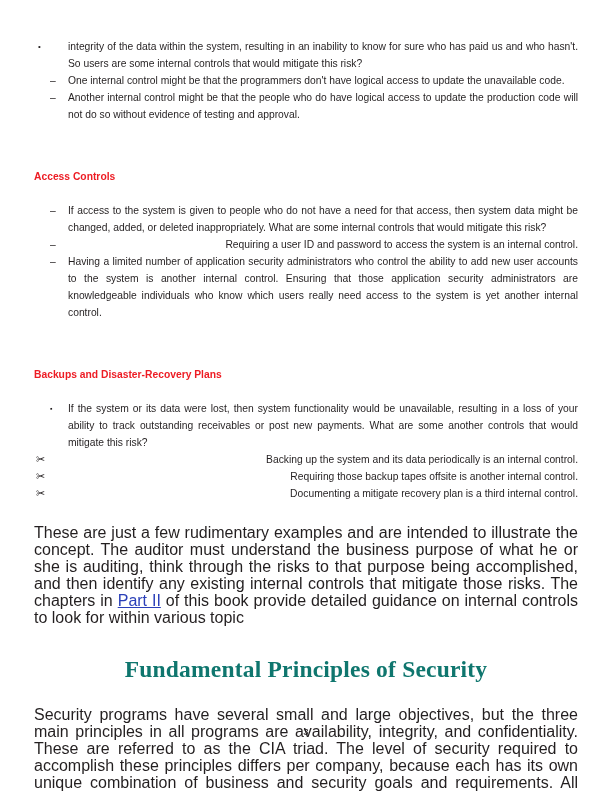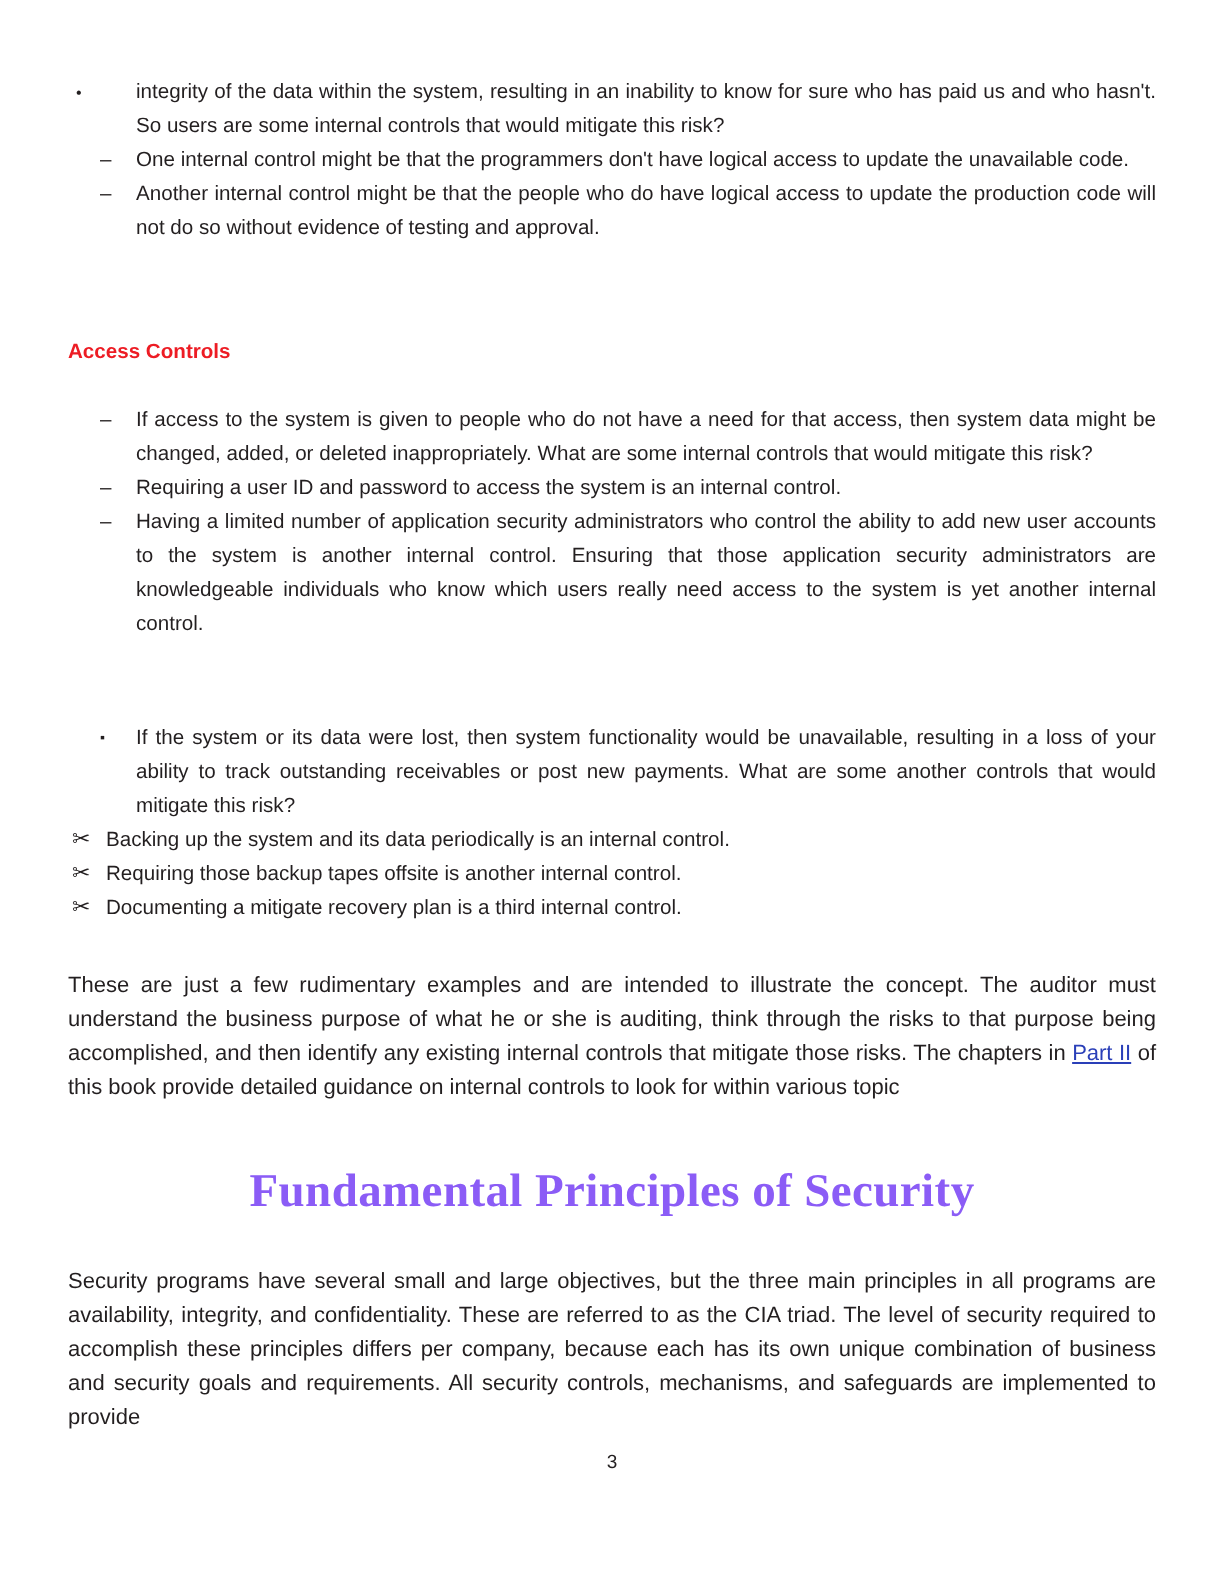--- a/index.html
+++ b/index.html
@@ -39,21 +39,21 @@
     line-height: 17px;
     user-select: none;
   }
   .row .txt {
     flex: 1 1 auto;
     text-align: justify;
     text-justify: inter-word;
     hyphens: none;
   }
   .row .txt.left {
-    text-align: left;
+    text-align: right;
   }
 
   
   .row.lvl-dot .marker {
     width: 30px;
     margin-left: 4px;
     font-size: 8px;
     line-height: 17px;
   }
   .row.lvl-dot .txt { margin-left: 0; }
@@ -85,37 +85,37 @@
   .sec-head {
     font-size: 10.3px;
     font-weight: bold;
     color: #ED1C24;
     line-height: 14px;
     margin-top: 25px;
   }
 
   
   .para {
-    font-size: 11px;
+    font-size: 16px;
     line-height: 17px;
     text-align: justify;
     text-justify: inter-word;
     color: #231f20;
   }
   .para .link {
     color: #2a3fb8;
     text-decoration: underline;
   }
 
   
   .doc-title {
     font-family: "Liberation Serif", serif;
     font-size: 23.5px;
     font-weight: bold;
-    color: #8b5cf6;
+    color: #0f766e;
     text-align: center;
     letter-spacing: 0.2px;
     line-height: 30px;
   }
 
   
   .page-num {
     position: absolute;
     left: 0;
     top: 726px;
@@ -169,20 +169,21 @@
       <span class="txt left">Requiring a user ID and password to access the system is an internal control.</span>
     </div>
 
     <div class="row lvl-dash">
       <span class="marker">–</span>
       <span class="txt">Having a limited number of application security administrators who control the ability to add new user accounts to the system is another internal control. Ensuring that those application security administrators are knowledgeable individuals who know which users really need access to the system is yet another internal control.</span>
     </div>
 
     <div class="gap-22"></div>
 
+    <div class="sec-head">Backups and Disaster-Recovery Plans</div>
 
     <div class="gap-18"></div>
 
     <div class="row lvl-sq">
       <span class="marker">▪</span>
       <span class="txt">If the system or its data were lost, then system functionality would be unavailable, resulting in a loss of your ability to track outstanding receivables or post new payments. What are some another controls that would mitigate this risk?</span>
     </div>
 
     <div class="row lvl-sci">
       <span class="marker">✂</span>

